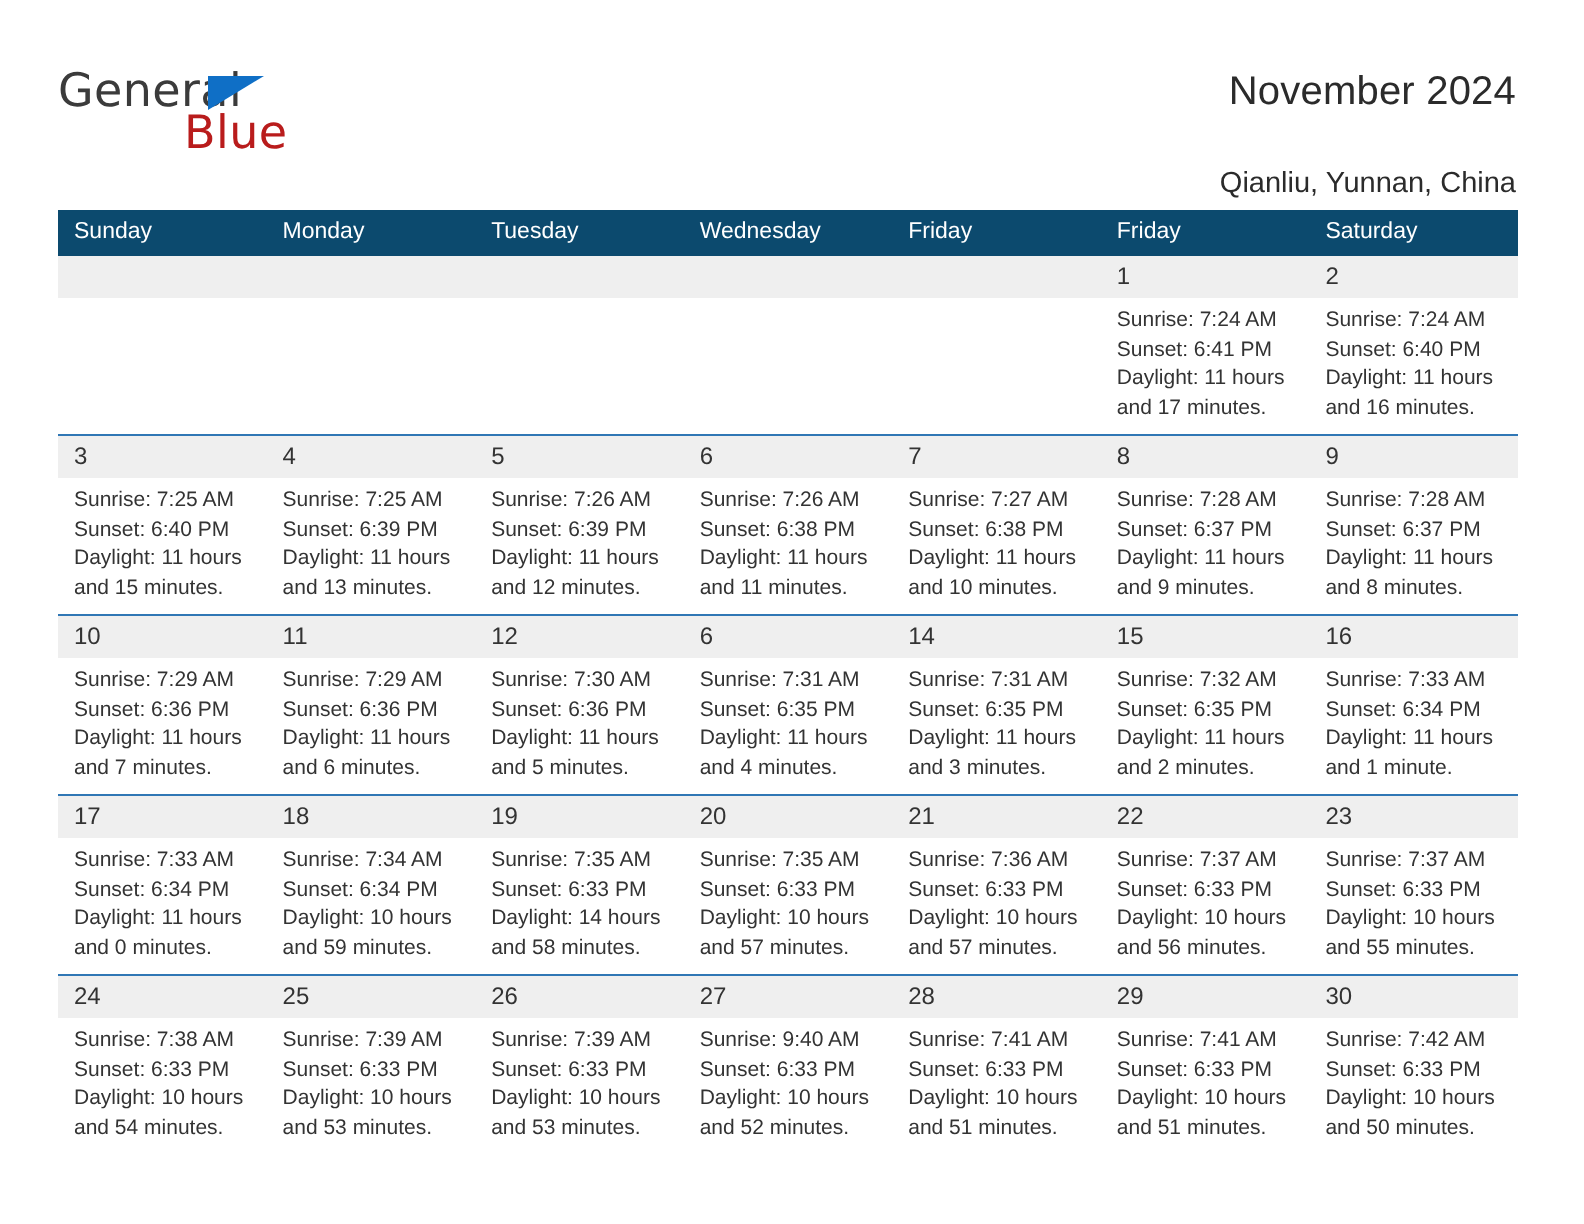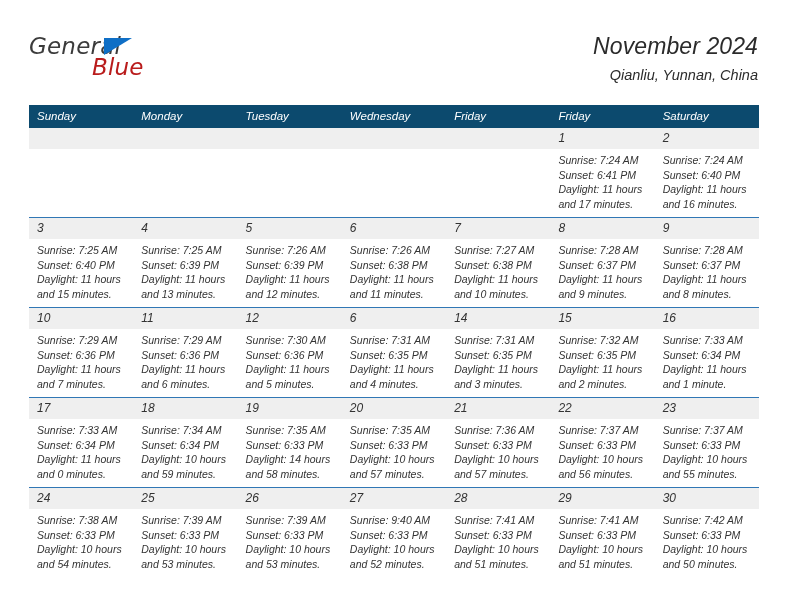--- a/index.html
+++ b/index.html
@@ -13,21 +13,20 @@
     background: #ffffff;
     font-family: "Liberation Sans", sans-serif;
     color: #000000;
     overflow: hidden;
   }
   .page {
     position: relative;
     width: 792px;
     height: 612px;
     box-sizing: border-box;
-    font-style: italic;
   }
 
   
   .top-bar {
     position: absolute;
     left: 29px;
     top: 30px;
     right: 34px;
     height: 62px;
   }
@@ -68,28 +67,28 @@
     font-family: "DejaVu Sans", sans-serif;
     font-weight: 400;
   }
   .title-block {
     position: absolute;
     right: 0;
     top: 0;
     text-align: right;
   }
   .cal-title {
-    font-size: 23px;
+    font-size: 20px;
     color: #2b2b2b;
     font-weight: 400;
     line-height: 32px;
     letter-spacing: 0.1px;
   }
   .cal-subtitle {
-    margin-top: 4px;
+    margin-top: 21px;
     font-size: 14.5px;
     color: #2b2b2b;
     font-weight: 400;
     line-height: 18px;
   }
 
   
   .calendar {
     position: absolute;
     left: 29px;

